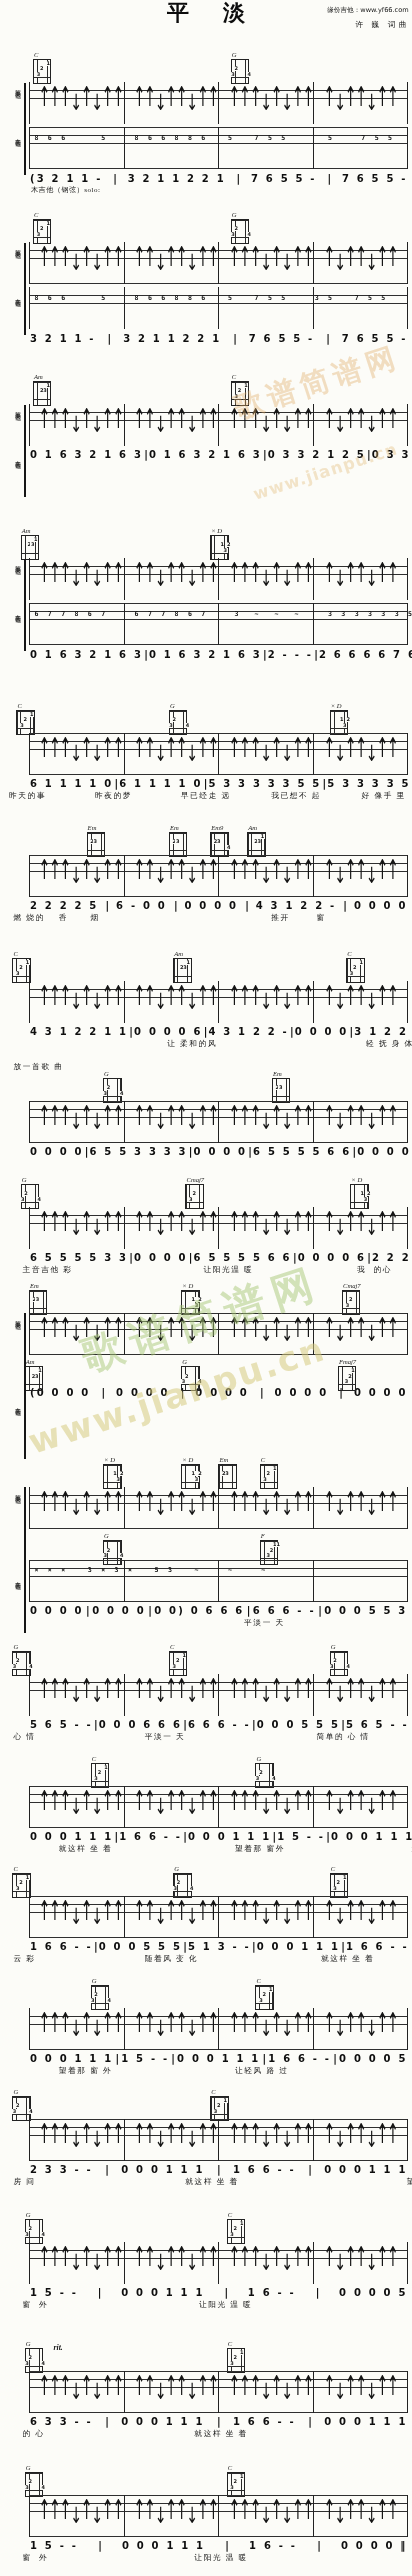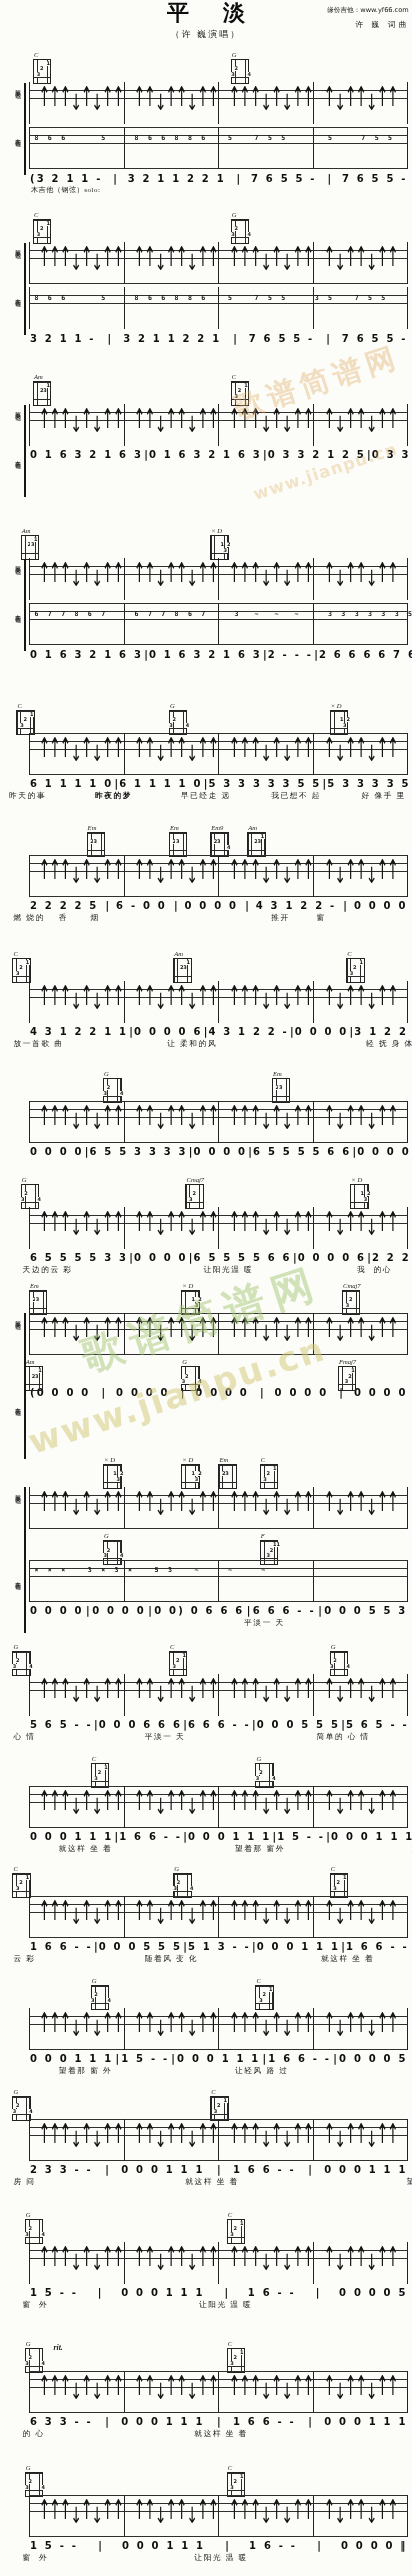--- a/index.html
+++ b/index.html
@@ -53,21 +53,20 @@
   .tall .sl2{top:120px;}
   
   .wm{position:absolute;font-family:"DejaVu Sans",sans-serif;font-weight:bold;
       white-space:nowrap;pointer-events:none;z-index:5;}
 </style>
 </head>
 <body>
 
 <div class="page">
   <h1 class="title">平淡</h1>
-  <div class="subtitle">（许 巍演唱）</div>
   <div class="site">缘份吉他：www.yf66.com</div>
   <div class="credit">许 巍 词曲</div>
   <div id="systems">
       <section class="system double" style="top: 51px; height: 158px;">
         <div class="chord-row">
           <div class="chord" style="left: 8%;">
             <div class="chord-name">C</div>
             <div class="grid">
               <span class="dot" style="left: 12px; top: 0.5px;">1</span>
               <span class="dot" style="left: 5.5px; top: 6.3px;">2</span>
@@ -438,21 +437,21 @@
           <span class="jbar">6 1 1 1 1 0</span>
           <span class="sep">|</span>
           <span class="jbar">6 1 1 1 1 0</span>
           <span class="sep">|</span>
           <span class="jbar">5 3 3 3 3 3 5 5</span>
           <span class="sep">|</span>
           <span class="jbar">5 3 3 3 3 5 5</span>
         </div>
         <div class="lyrics">
           <span class="lyric" style="left: 2%;">昨天的事</span>
-          <span class="lyric" style="left: 21%; font-weight: bold;">昨夜的梦</span>
+          <span class="lyric" style="left: 21%;">昨夜的梦</span>
           <span class="lyric" style="left: 40%;">早已经走 远</span>
           <span class="lyric" style="left: 60%;">我已想不 起</span>
           <span class="lyric" style="left: 80%;">好 像手 里</span>
         </div>
       </section>
       <section class="system" style="top: 824px; height: 118px;">
         <div class="chord-row">
           <div class="chord" style="left: 21%;">
             <div class="chord-name">Em</div>
             <div class="grid">
@@ -611,21 +610,21 @@
           <span class="sep">|</span>
           <span class="jbar">0 0 0 0 6</span>
           <span class="sep">|</span>
           <span class="jbar">4 3 1 2 2 -</span>
           <span class="sep">|</span>
           <span class="jbar">0 0 0 0</span>
           <span class="sep">|</span>
           <span class="jbar">3 1 2 2 6 6</span>
         </div>
         <div class="lyrics">
-          <span class="lyric" style="left: 3%;">放一首歌 曲</span>
+          <span class="lyric" style="left: 3%; margin-top: 23px;">放一首歌 曲</span>
           <span class="lyric" style="left: 37%;">让 柔和的风</span>
           <span class="lyric" style="left: 81%;">轻 抚 身 体</span>
         </div>
       </section>
       <section class="system" style="top: 1070px; height: 101px;">
         <div class="chord-row">
           <div class="chord" style="left: 25%;">
             <div class="chord-name">G</div>
             <div class="grid">
               <span class="dot" style="left: 2.2px; top: 6.3px;">2</span>
@@ -760,21 +759,21 @@
           <span class="sep">|</span>
           <span class="jbar">0 0 0 0</span>
           <span class="sep">|</span>
           <span class="jbar">6 5 5 5 5 6 6</span>
           <span class="sep">|</span>
           <span class="jbar">0 0 0 0 6</span>
           <span class="sep">|</span>
           <span class="jbar">2 2 2 - 0</span>
         </div>
         <div class="lyrics">
-          <span class="lyric" style="left: 5%;">天边的云 彩</span>
+          <span class="lyric" style="left: 5%;">主音吉他 彩</span>
           <span class="lyric" style="left: 45%;">让阳光温 暖</span>
           <span class="lyric" style="left: 79%;">我  的心</span>
         </div>
       </section>
       <section class="system double tall" style="top: 1282px; height: 172px;">
         <div class="chord-row">
           <div class="chord" style="left: 7%;">
             <div class="chord-name">Em</div>
             <div class="grid">
               <span class="dot" style="left: 2.2px; top: 6.3px;">2</span>

